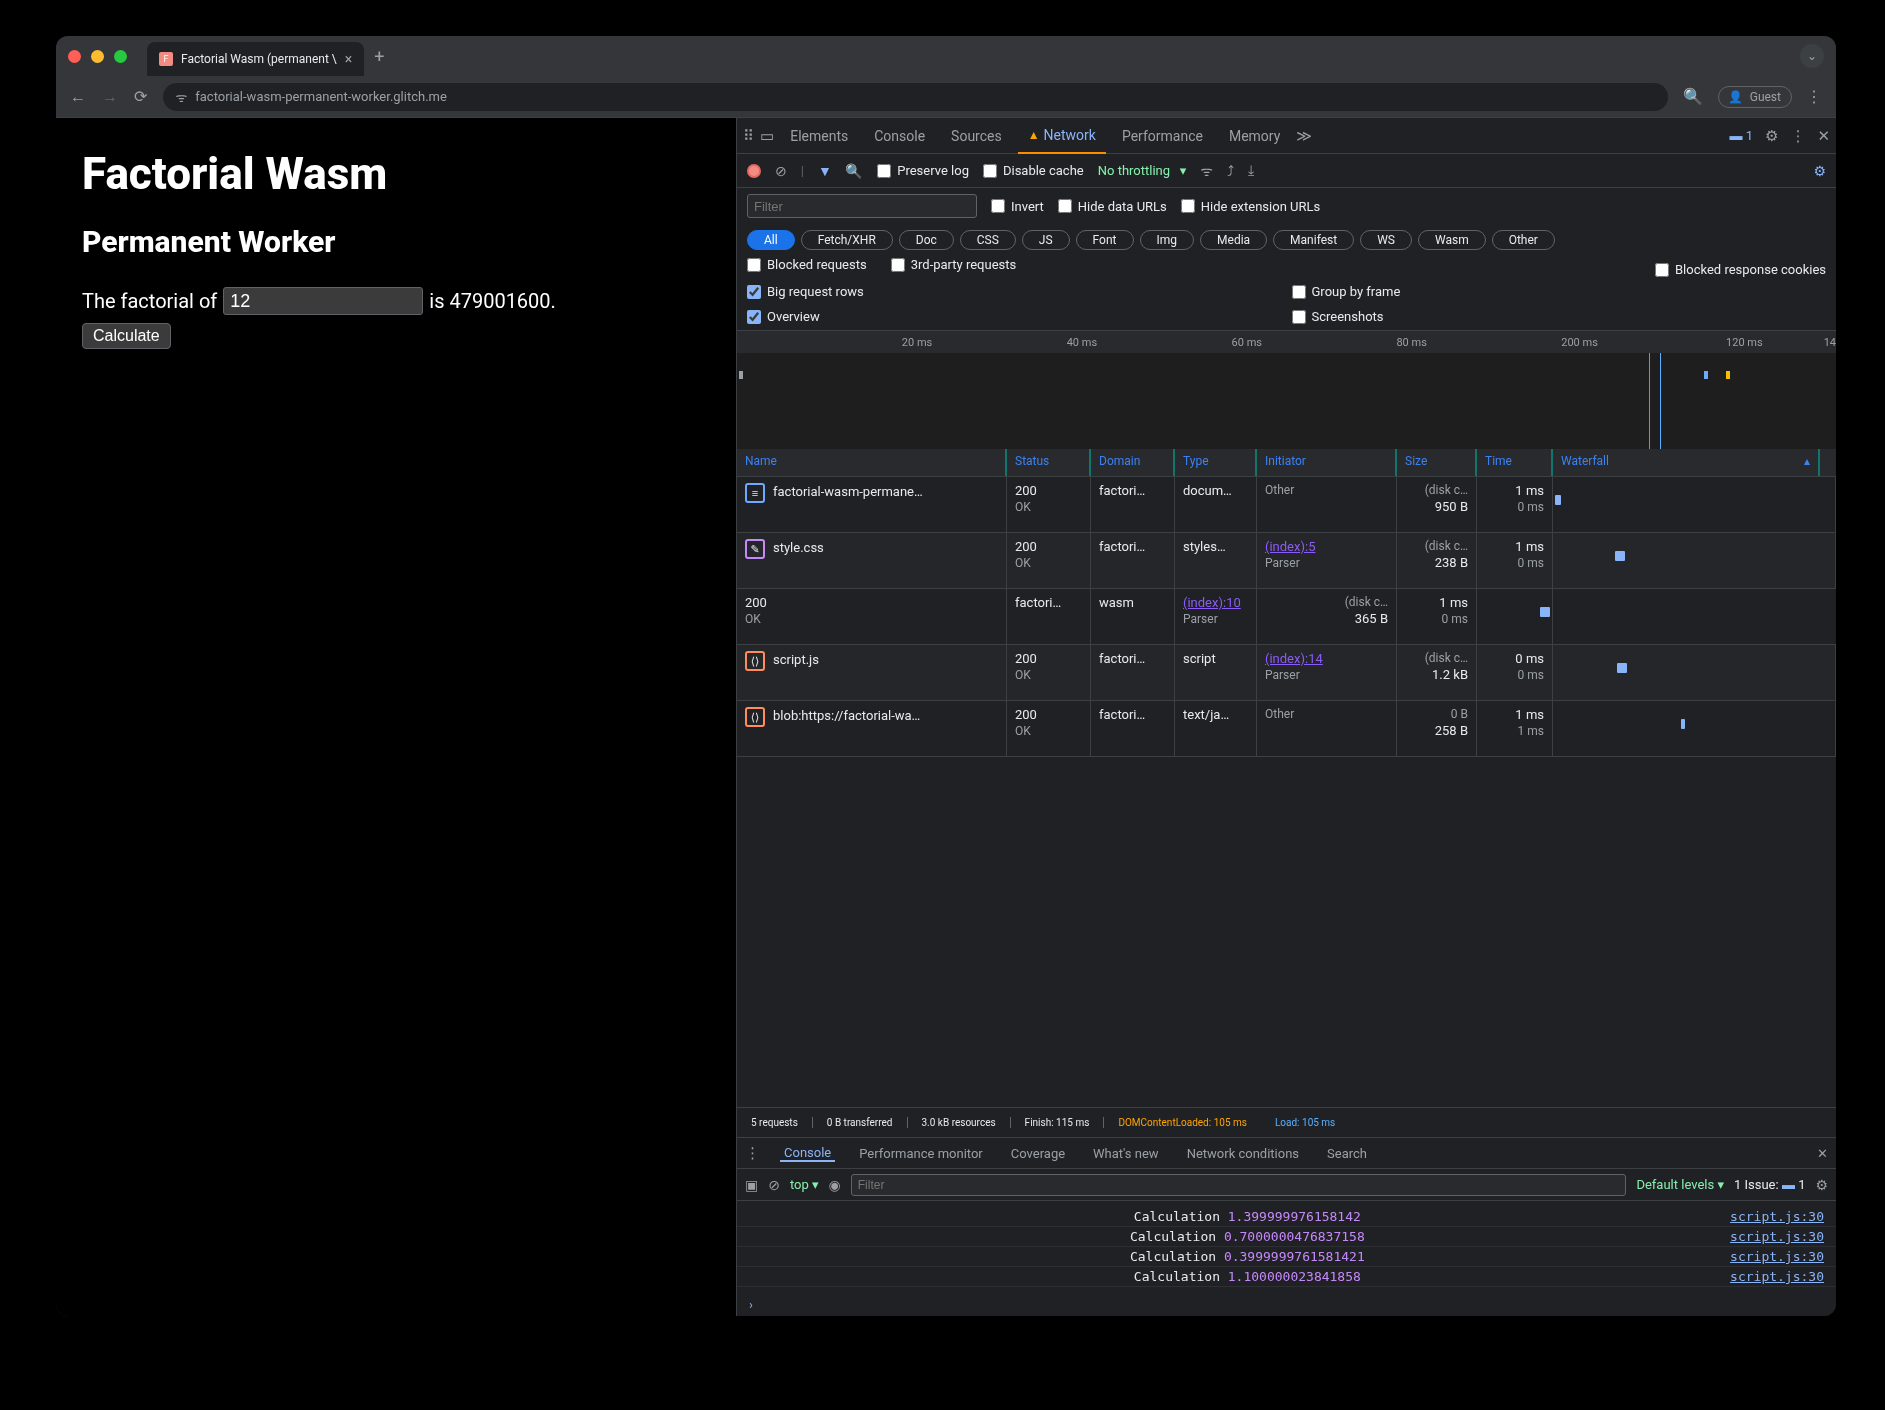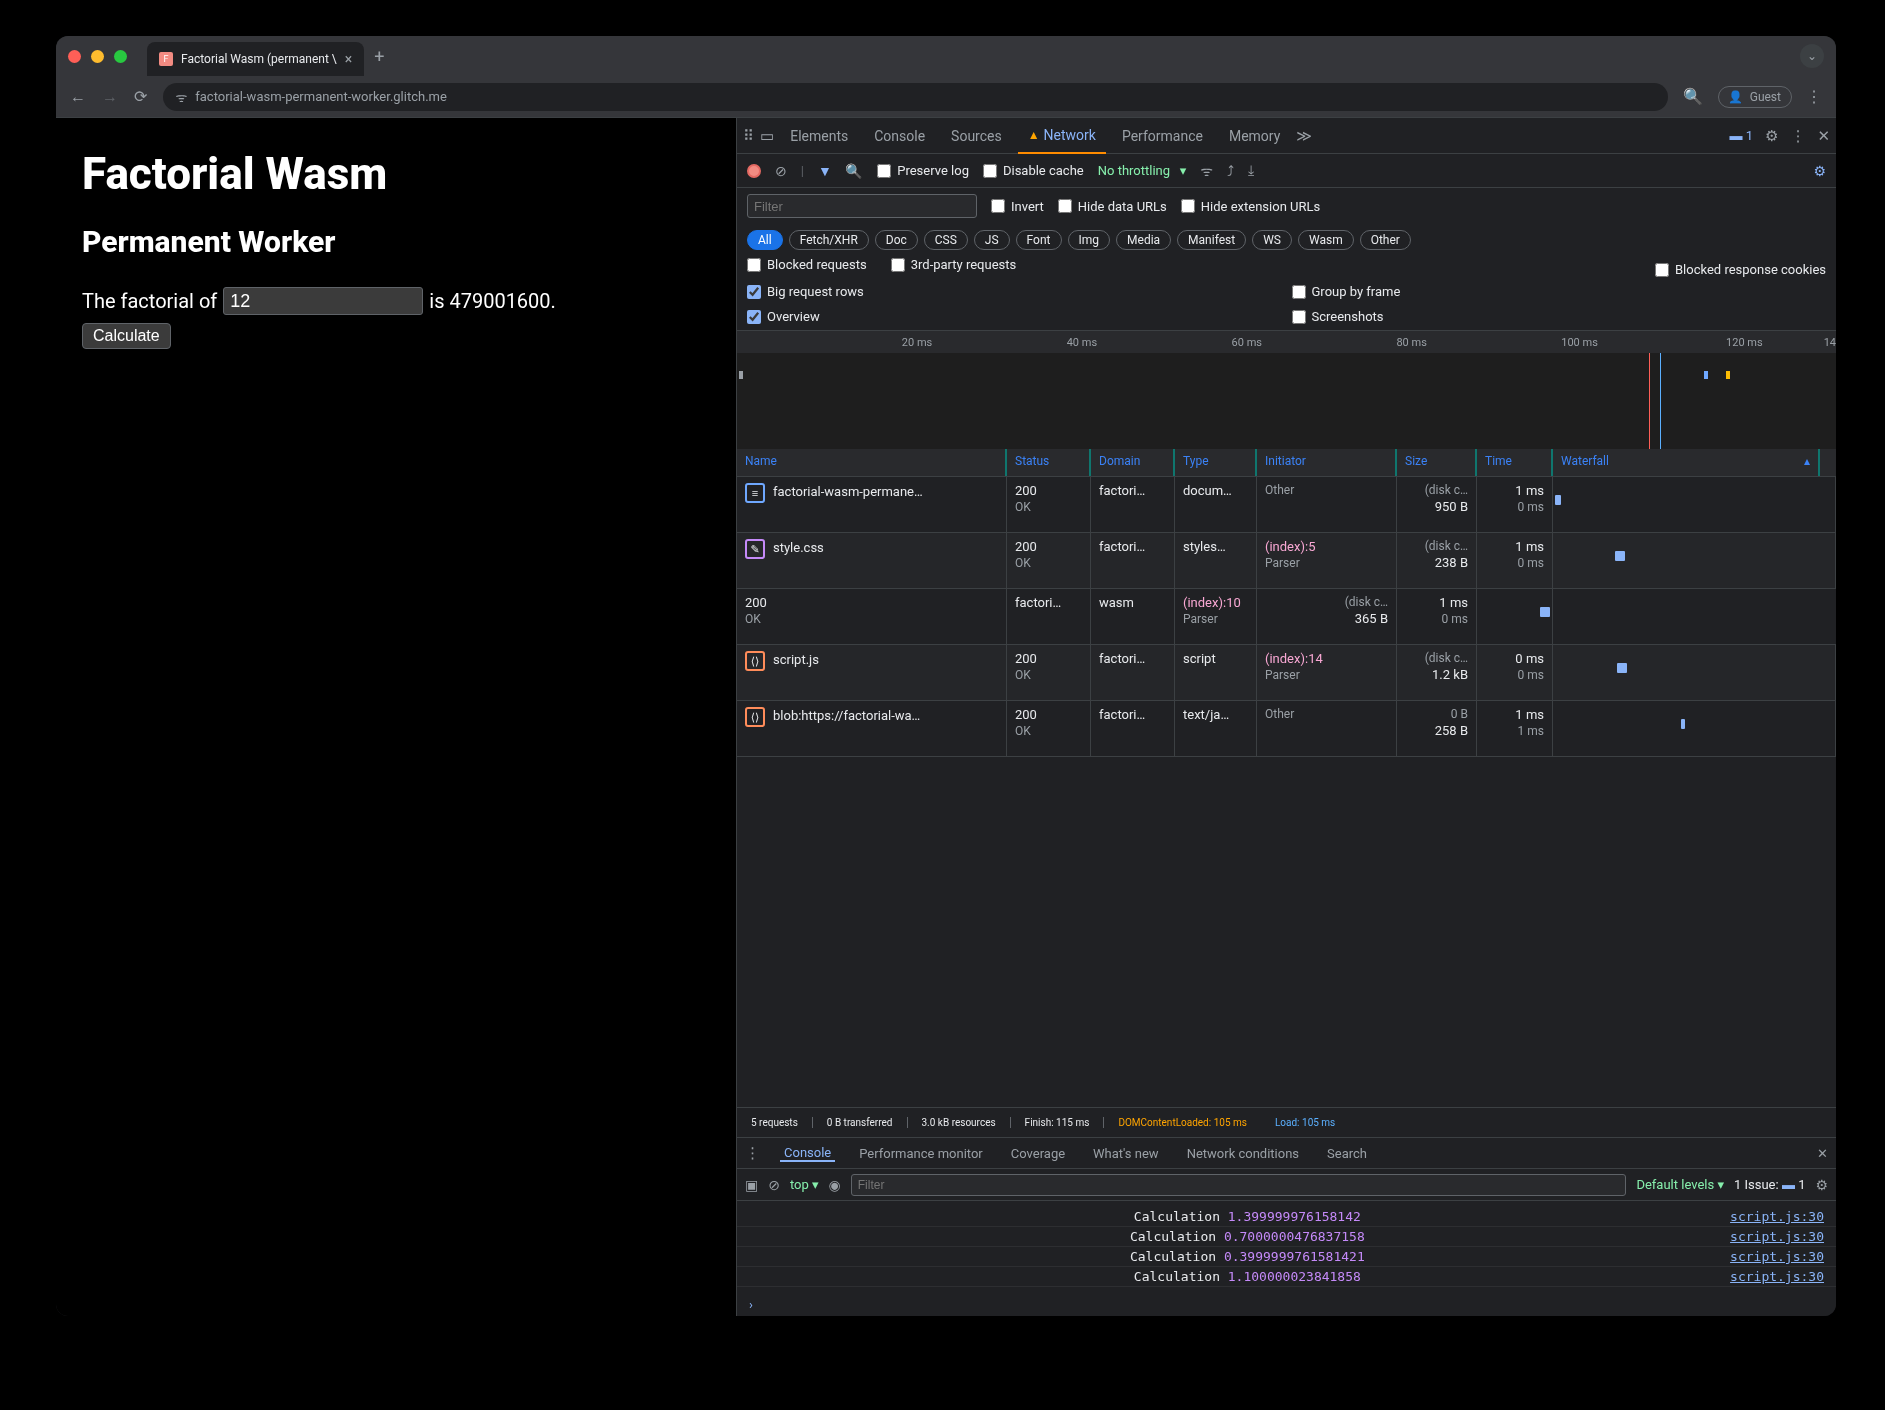--- a/index.html
+++ b/index.html
@@ -95,21 +95,21 @@
 .tb-ico{ color:#9aa0a6; cursor:pointer; font-size:14px;}
 .tb-ico.blue{ color:#8ab4f8; }
 .chk{ display:flex; align-items:center; gap:6px; color:#e8eaed; font-size:13px;}
 .chk input{ width:14px; height:14px; accent-color:#8ab4f8;}
 .sel{ color:#86efac; font-size:13px;}
 .tb-right{ margin-left:auto; display:flex; gap:14px; align-items:center;}
 
 .filter-row{ display:flex; align-items:center; gap:14px; padding:6px 10px;}
 .filter-input{ width:230px; height:24px; background:#292a2d; border:1px solid #5f6368; border-radius:3px; color:#9aa0a6; padding:0 6px; font-size:13px;}
 .pill-row{ display:flex; align-items:center; gap:6px; padding:6px 10px; flex-wrap:wrap;}
-.pill{ border:1px solid #5f6368; border-radius:10px; padding:2px 10px; font-size:12px; color:#e8eaed; cursor:pointer;}
+.pill{ border:1px solid #5f6368; border-radius:10px; padding:2px 16px; font-size:12px; color:#e8eaed; cursor:pointer;}
 .pill.active{ background:#1a73e8; border-color:#1a73e8; color:#fff;}
 .check-row{ display:flex; gap:24px; padding:6px 10px;}
 .opt-grid{ display:grid; grid-template-columns:1fr 1fr; padding:6px 10px; gap:10px; border-bottom:1px solid #3c4043;}
 
 .timeline{ height:118px; background:#ec4899; position:relative; border-bottom:7px solid #86efac;}
 .timeline .ruler{ height:22px; background:#292a2d; display:flex; font-size:11px; color:#9aa0a6; padding-left: 0; align-items:center; position:relative;}
 .ruler span{ position:absolute; }
 .timeline .track{ height:96px; position:relative; background:#1e1e1e;}
 .track .vline{ position:absolute; top:0; bottom:0; width:1px; }
 .track .box{ position:absolute; top:18px; width:4px; height:8px; background:#9aa0a6;}
@@ -117,21 +117,21 @@
 .net-table{ flex:1; display:flex; flex-direction:column; overflow:hidden;}
 .thead{ display:grid; grid-template-columns: 270px 84px 84px 82px 140px 80px 76px 1fr 16px; height:28px; background:#292a2d; border-bottom:1px solid #3c4043;}
 .thead>div{ padding:5px 8px; font-size:12px; color:#3b82f6; border-right:2px solid #0f766e;}
 .tbody{ flex:1; overflow:auto; background:#202124;}
 .trow{ display:grid; grid-template-columns: 270px 84px 84px 82px 140px 80px 76px 1fr; height:56px; border-bottom:1px solid #3c4043;}
 .trow:nth-child(even){ background:#252629;}
 .trow>div{ padding:6px 8px; font-size:13px; color:#e8eaed; border-right:1px solid #3c4043; overflow:hidden; text-overflow:ellipsis; white-space:nowrap;}
 .trow .two{ display:flex; flex-direction:column; gap:2px;}
 .trow .sub{ color:#9aa0a6; font-size:12px;}
 .trow .right{ text-align:right;}
-.trow .link{ color:#f9a8d4; cursor:pointer;}
+.trow .link{ color:#8b5cf6; text-decoration:underline; cursor:pointer;}
 .fileicon{ width:20px; height:20px; border-radius:3px; display:inline-flex; align-items:center; justify-content:center; margin-right:8px; font-size:11px; vertical-align:middle;}
 .fi-doc{ border:2px solid #6fa8ff;}
 .fi-css{ border:2px solid #c58af9;}
 .fi-wasm{ border:2px solid #9aa0a6;}
 .fi-js{ border:2px solid #ff8c5a;}
 .waterfall-cell{ position:relative;}
 .wbar{ position:absolute; height:10px; top:18px; background:#8ab4f8; border-radius:1px;}
 
 .status-bar{ height:30px; display:flex; align-items:center; border-top:1px solid #3c4043; font-size:10px; color:#e8eaed;}
 .status-bar>span{ padding:0 14px; border-right:1px solid #5f6368;}
@@ -323,21 +323,21 @@
             <span>Screenshots</span>
           </label>
       </div>
 
       <div class="timeline">
         <div class="ruler" id="ruler">
             <span style="left: 15%;">20 ms</span>
             <span style="left: 30%;">40 ms</span>
             <span style="left: 45%;">60 ms</span>
             <span style="left: 60%;">80 ms</span>
-            <span style="left: 75%;">100 ms</span>
+            <span style="left: 75%;">200 ms</span>
             <span style="left: 90%;">120 ms</span>
             <span style="right: 0px;">14</span>
           </div>
         <div class="track">
           <div class="vline" style="left:83%; background:#ff5f57;"></div>
           <div class="vline" style="left:84%; background:#5bb0ff;"></div>
           <div class="box" style="left:2px;"></div>
           <div class="box" style="left:88%; background:#6fa8ff;"></div>
           <div class="box" style="left:90%; background:#fbbc04;"></div>
         </div>

